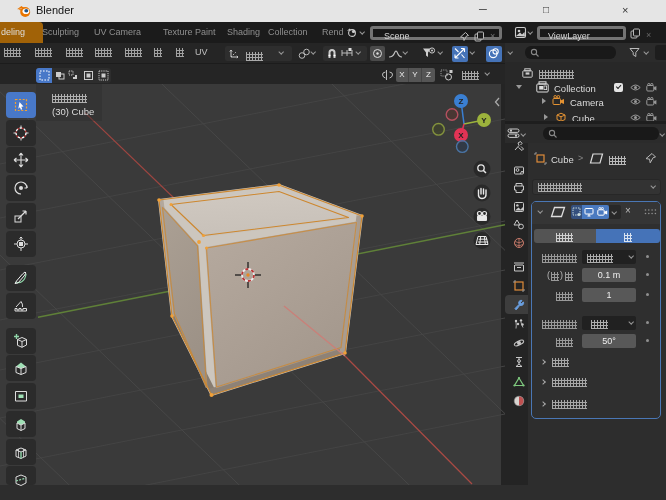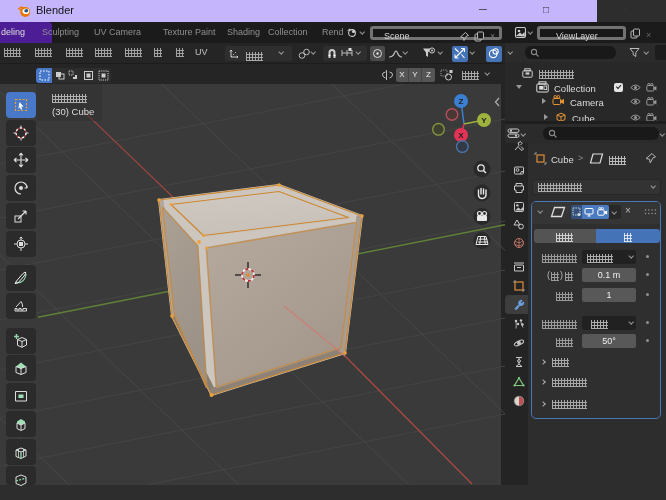--- a/index.html
+++ b/index.html
@@ -2,21 +2,21 @@
 <html><head><meta charset="utf-8"><style>
 *{margin:0;padding:0;box-sizing:border-box}
 html,body{width:666px;height:500px;overflow:hidden;background:#2d2d2d;font-family:"Liberation Sans",sans-serif}
 #w{position:relative;width:666px;height:500px}
 .abs{position:absolute}
 .zh{display:inline-block;height:9px;opacity:.8;background:repeating-linear-gradient(90deg,currentColor 0 1px,transparent 1px 3px),repeating-linear-gradient(0deg,currentColor 0 1px,transparent 1px 3px)}
 .zh2{width:17px}.zh1{width:8px}.zh3{width:26px}.zh4{width:35px}.zh5{width:44px}
 .vch{width:5px;height:5px}
 .vch:before{content:"";position:absolute;left:0;top:0;width:3.4px;height:3.4px;border-right:1.2px solid #999;border-bottom:1.2px solid #999;transform:rotate(45deg)}
 
-#title{left:0;top:0;width:597px;height:22px;background:#c4b5fd}
+#title{left:0;top:0;width:666px;height:22px;background:#e5e5e5}
 
 #tabs{left:0;top:22px;width:666px;height:21px;background:#1b1b1b}
 .tab{position:absolute;top:0;height:21px;color:#8f8f8f;font-size:9px;line-height:21px}
 .field{position:absolute;background:#181818;border:3px solid #737373;border-radius:3px}
 
 #hdr1{left:0;top:43px;width:505px;height:20px;background:#252525}
 #hdr2{left:0;top:63px;width:505px;height:21px;background:#252525;border-top:1px solid #1c1c1c}
 .mi{position:absolute;top:5px;color:#c0c0c0}
 
 #vp{left:0;top:84px;width:505px;height:401px;background:#3a3a3a}
@@ -41,21 +41,21 @@
     <ellipse cx="9.9" cy="8.2" rx="3.4" ry="2.8" fill="#fff"></ellipse>
     <ellipse cx="10.3" cy="7.7" rx="2" ry="1.7" fill="#265787"></ellipse>
   </svg>
   <span class="abs" style="left:36px;top:4px;font-size:11px;color:#111">Blender</span>
   <span class="abs" style="left:479px;top:3px;font-size:11px;color:#333">─</span>
   <span class="abs" style="left:543px;top:4px;font-size:10px;color:#333">□</span>
   <span class="abs" style="left:622px;top:4px;font-size:11px;color:#333">×</span>
 </div>
 
 <div class="abs" id="tabs">
-  <div class="abs" style="left:0;top:0;width:52px;height:21px;background:#4c1d95;border-radius:0 4px 0 0;overflow:hidden">
+  <div class="abs" style="left:0;top:0;width:43px;height:21px;background:#a16207;border-radius:0 4px 0 0;overflow:hidden">
     <span style="position:absolute;left:1px;top:0;color:#dedede;font-size:9px;line-height:21px">deling</span>
   </div>
   <span class="tab" style="left:42px">Sculpting</span>
   <span class="tab" style="left:94px">UV Camera</span>
   <span class="tab" style="left:163px">Texture Paint</span>
   <span class="tab" style="left:227px">Shading</span>
   <span class="tab" style="left:268px">Collection</span>
   <span class="tab" style="left:322px">Rend</span>
 
   <svg class="abs" style="left:346px;top:4px" width="13" height="13" viewBox="0 0 13 13">
@@ -76,21 +76,21 @@
     <span class="abs" style="left:117px;top:2px;color:#777;font-size:9px">×</span>
   </div>
 
   <svg class="abs" style="left:514px;top:4px" width="13" height="13" viewBox="0 0 13 13">
     <rect x="1.5" y="1.5" width="10" height="10" rx="1.5" fill="none" stroke="#ccc" stroke-width="1.1"></rect>
     <circle cx="5" cy="5" r="1.3" fill="#ccc"></circle>
         <path d="M2 10 L6 6.5 L8 8.5 L10.5 6 L11 10.5 Z" fill="#ccc"></path>
   </svg>
   <span class="vch abs" style="left:528px;top:8px"></span>
   <div class="field" style="left:537px;top:3.5px;width:89px;height:14px">
-    <span style="position:absolute;left:16px;top:2px;font-size:9px;color:#d4d4d4">ViewLayer</span>
+    <span style="position:absolute;left:8px;top:2px;font-size:9px;color:#d4d4d4">ViewLayer</span>
   </div>
   <svg class="abs" style="left:630px;top:6px" width="11" height="11" viewBox="0 0 11 11">
         <rect x="1" y="3" width="6" height="7" rx="1" fill="none" stroke="#b8b8b8"></rect>
         <rect x="3.5" y="1" width="6" height="7" rx="1" fill="#1b1b1b" stroke="#b8b8b8"></rect>
       </svg>
   <span class="abs" style="left:646px;top:8px;color:#666;font-size:9px">×</span>
 </div>
 
 <div class="abs" id="hdr1">
   <span class="mi zh zh2" style="left:4px"></span>

